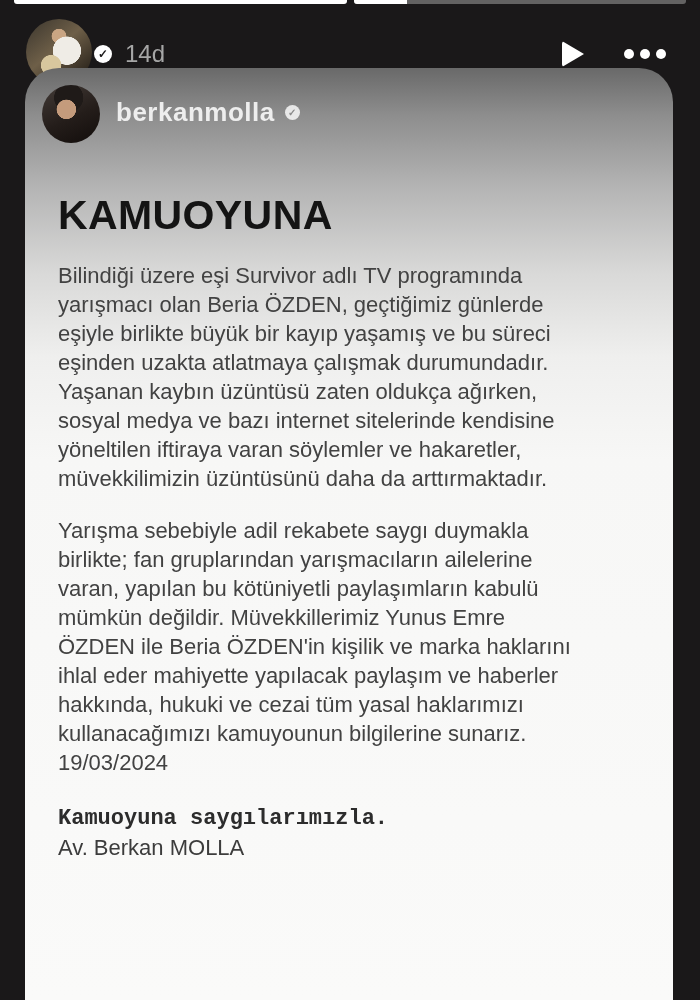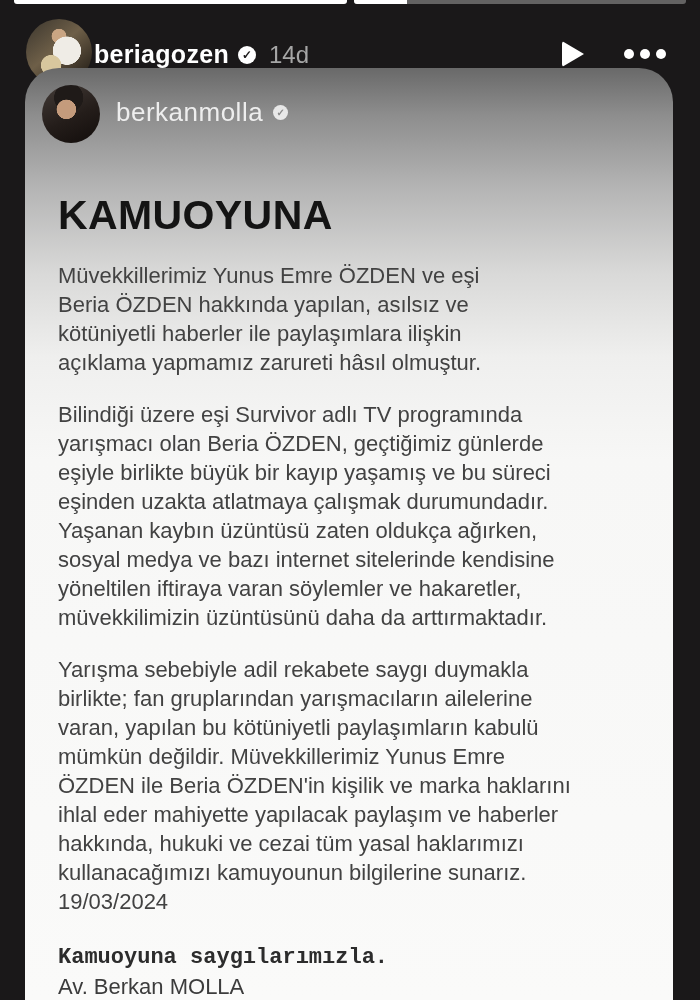--- a/index.html
+++ b/index.html
@@ -83,21 +83,21 @@
       radial-gradient(circle at 42% 42%, #c49b7c 0 20%, rgba(0,0,0,0) 21%),
       radial-gradient(circle at 46% 22%, #1f1a18 0 26%, rgba(0,0,0,0) 27%),
       linear-gradient(155deg, #433b37 0%, #241d1a 55%, #120d0b 100%);
   }
   .repost-user-row {
     position:absolute; left:91px; top:29px;
     display:flex; align-items:center; gap:10px;
   }
   .repost-username {
     color:rgba(255,255,255,0.85);
-    font-size:26px; font-weight:400; letter-spacing:0.5px;text-align:right;
+    font-size:26px; font-weight:700; letter-spacing:0.5px;text-align:right;
   }
   .badge.badge-small {
     width:15px; height:15px; font-size:10px;
     background:rgba(255,255,255,0.8); color:#8a8a8a;
   }
 
   
   .document {
     position:absolute; left:33px; top:124px; width:600px;
   }
@@ -125,45 +125,40 @@
     <div class="progress-fill" style="width: 100%;"></div>
   </div>
   <div class="progress-track">
     <div class="progress-fill" style="width: 16%;"></div>
   </div>
 </div>
 
 <div class="story-header">
   <div class="avatar-outer"></div>
   <div class="user-row">
-    <span class="username">beriagozen</span>
     <span class="badge">✓</span>
     <span class="timestamp">14d</span>
   </div>
   <div class="play-button"></div>
   <div class="more-button">
     <span class="dot"></span>
     <span class="dot"></span>
     <span class="dot"></span>
   </div>
 </div>
 
 <div class="repost-card">
   <div class="repost-avatar"></div>
   <div class="repost-user-row">
     <span class="repost-username">berkanmolla</span>
     <span class="badge badge-small">✓</span>
   </div>
 
   <div class="document">
     <h1 class="doc-title">KAMUOYUNA</h1>
-    <p class="doc-paragraph">Müvekkillerimiz Yunus Emre ÖZDEN ve eşi
-Beria ÖZDEN hakkında yapılan, asılsız ve
-kötüniyetli haberler ile paylaşımlara ilişkin
-açıklama yapmamız zarureti hâsıl olmuştur.</p>
     <p class="doc-paragraph">Bilindiği üzere eşi Survivor adlı TV programında
 yarışmacı olan Beria ÖZDEN, geçtiğimiz günlerde
 eşiyle birlikte büyük bir kayıp yaşamış ve bu süreci
 eşinden uzakta atlatmaya çalışmak durumundadır.
 Yaşanan kaybın üzüntüsü zaten oldukça ağırken,
 sosyal medya ve bazı internet sitelerinde kendisine
 yöneltilen iftiraya varan söylemler ve hakaretler,
 müvekkilimizin üzüntüsünü daha da arttırmaktadır.</p>
     <p class="doc-paragraph">Yarışma sebebiyle adil rekabete saygı duymakla
 birlikte; fan gruplarından yarışmacıların ailelerine

